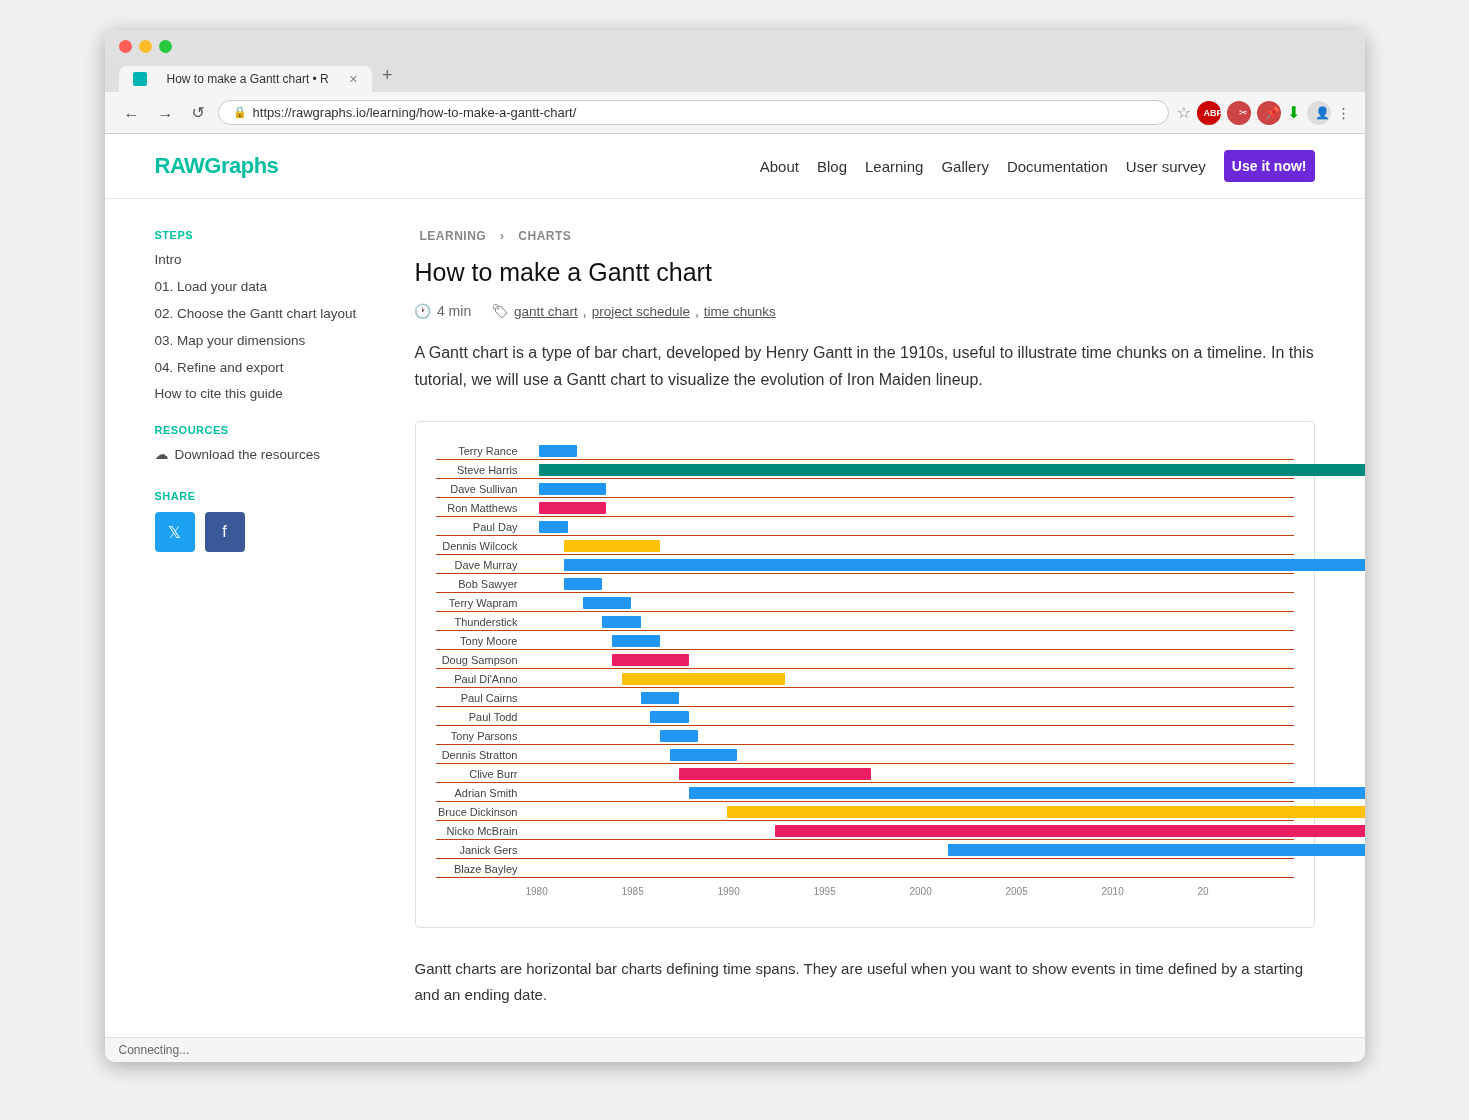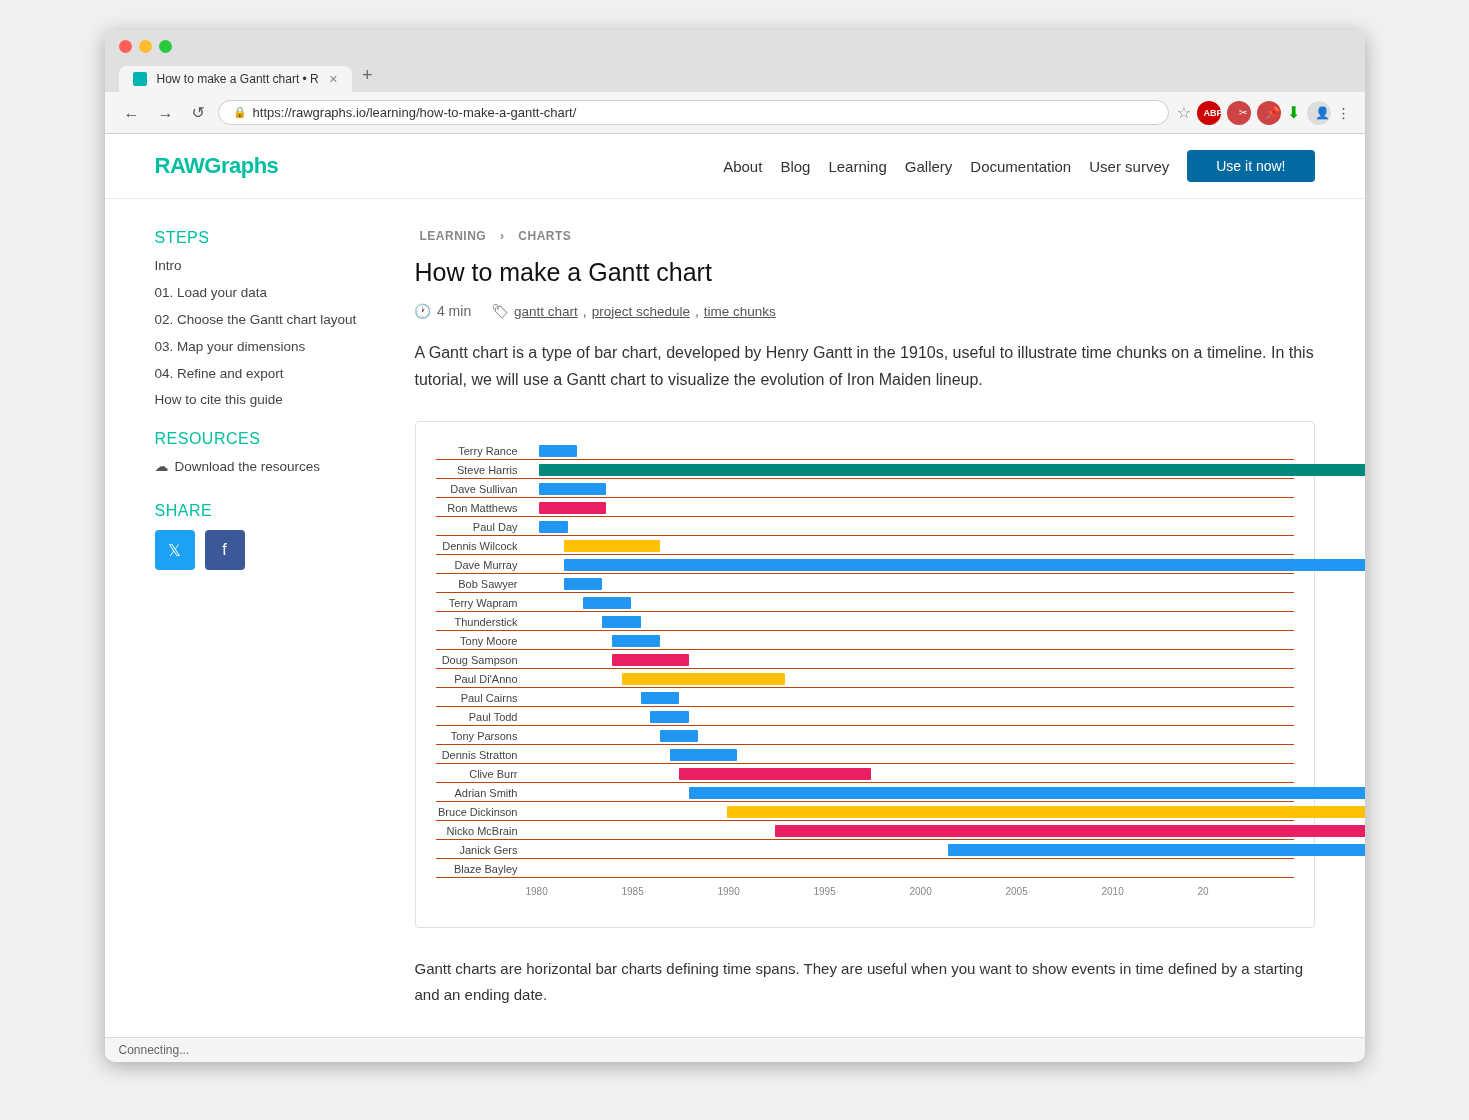--- a/index.html
+++ b/index.html
@@ -39,21 +39,21 @@
       gap: 2px;
     }
     .tab-active {
       background: #f5f5f5;
       border-radius: 8px 8px 0 0;
       padding: 6px 14px;
       font-size: 12px;
       color: #333;
       display: flex;
       align-items: center;
-      gap: 10px;
+      gap: 20px;
       min-width: 200px;
     }
     .tab-favicon {
       width: 14px; height: 14px;
       border-radius: 2px;
       background: #00b4b4;
       display: inline-block;
     }
     .tab-close {
       margin-left: auto;
@@ -149,45 +149,45 @@
       gap: 18px;
       align-items: center;
     }
     .nav-link {
       font-size: 15px;
       color: #333;
       text-decoration: none;
       cursor: pointer;
     }
     .nav-cta {
-      background: #0369a1;
+      background: #6d28d9;
       color: white;
-      padding: 8px 29px;
+      padding: 8px 8px;
       border-radius: 4px;
       font-size: 14px;
-      font-weight: 400;
+      font-weight: 700;
       cursor: pointer;
       border: none;
     }
 
     
     .main-layout {
       display: flex;
       padding: 30px 50px;
       gap: 40px;
     }
 
     
     .sidebar {
       width: 220px;
       flex-shrink: 0;
     }
     .sidebar-section-title {
-      font-size: 16px;
-      font-weight: 400;
+      font-size: 11px;
+      font-weight: 700;
       color: #00bfa0;
       letter-spacing: 0.5px;
       margin-bottom: 10px;
       margin-top: 20px;
     }
     .sidebar-section-title:first-child { margin-top: 0; }
     .sidebar-link {
       display: block;
       font-size: 13.5px;
       color: #444;

